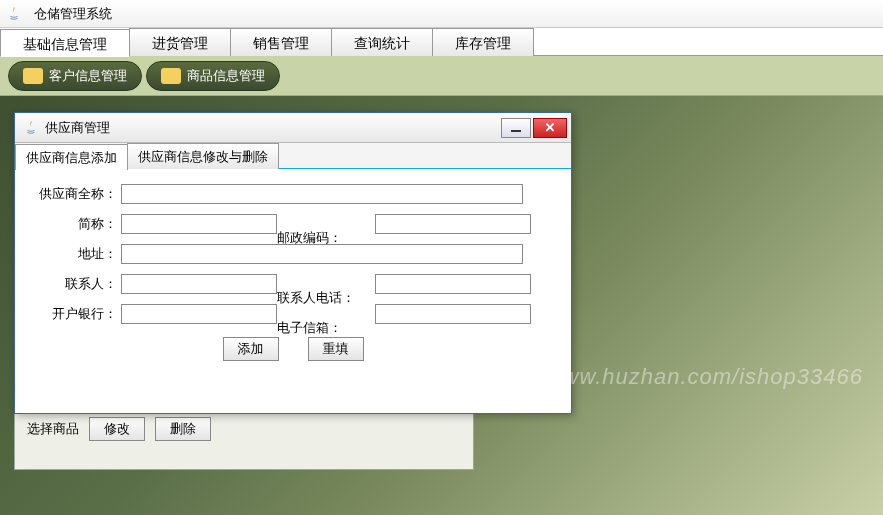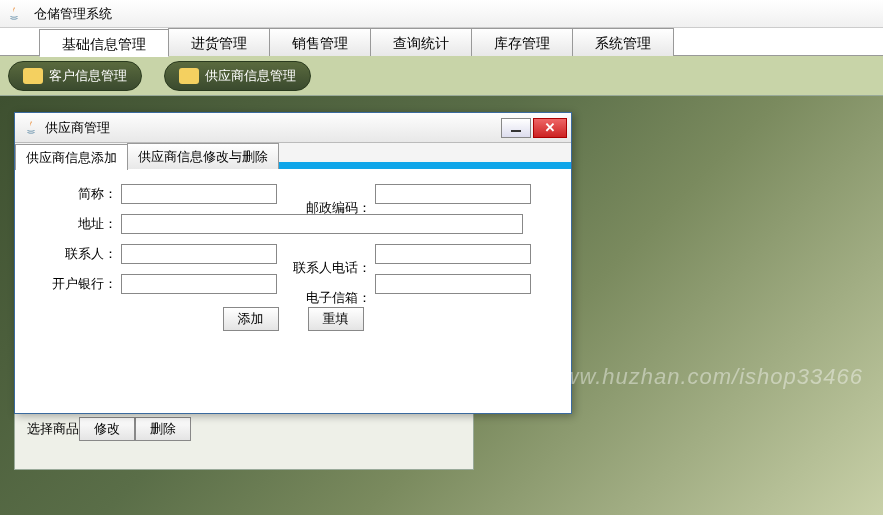--- a/index.html
+++ b/index.html
@@ -1,73 +1,72 @@
 <!DOCTYPE html>
 <html><head>
 <meta charset="utf-8">
 <style>
 * { box-sizing: border-box; margin: 0; padding: 0; }
 body { font-family: "Microsoft YaHei", Arial, sans-serif; font-size: 13px; background: #3a4a2e; width: 883px; height: 515px; overflow: hidden; position: relative; }
 .main-window { width: 883px; height: 515px; background: #fff; position: relative; }
 .main-titlebar { height: 28px; background: linear-gradient(#fff, #f0f0f0); border-bottom: 1px solid #ccc; display: flex; align-items: center; padding: 0 6px; gap: 12px; }
 .java-icon { width: 16px; height: 16px; }
-.tabs-row { height: 28px; background: #fff; display: flex; border-bottom: 1px solid #999; padding-left: 39px; }
+.tabs-row { height: 28px; background: #fff; display: flex; border-bottom: 1px solid #999; }
 .tab { padding: 0 22px; height: 28px; line-height: 28px; border: 1px solid #999; border-bottom: none; background: linear-gradient(#fff, #e8e8e8); cursor: pointer; margin-right: -1px; font-size: 14px; }
 .tab.active { background: #fff; border-bottom: 1px solid #fff; position: relative; top: 1px; }
-.toolbar { height: 40px; background: #c8d4a8; display: flex; align-items: center; padding: 0 8px; gap: 22px; border-bottom: 1px solid #9a9; }
+.toolbar { height: 40px; background: #c8d4a8; display: flex; align-items: center; padding: 0 8px; gap: 4px; border-bottom: 1px solid #9a9; }
 .tool-btn { height: 30px; padding: 0 14px; border-radius: 15px; background: linear-gradient(#5a6a3e, #3a4a2e); color: #fff; border: 1px solid #2a3a1e; display: flex; align-items: center; gap: 6px; cursor: pointer; font-size: 13px; }
 .tool-btn .ticon { width: 20px; height: 16px; background: #f4d060; border-radius: 3px; }
 .content-bg { position: absolute; top: 96px; left: 0; right: 0; bottom: 0; background: linear-gradient(135deg, #3e5030 0%, #5a6e48 40%, #7a8a5e 60%, #c8d0a8 100%); }
 .inner-panel { position: absolute; left: 14px; top: 340px; width: 460px; height: 130px; background: #eef0e8; border: 1px solid #9a9; padding: 12px; }
-.sel-row { display: flex; align-items: center; gap: 0; margin-top: 64px; }
+.sel-row { display: flex; align-items: center; gap: 10px; margin-top: 64px; }
 .sel-row select { width: 228px; height: 24px; border: 1px solid #888; background: #fff; }
 .btn-s { height: 24px; padding: 0 14px; border: 1px solid #888; background: linear-gradient(#fff, #e4e4e4); cursor: pointer; font-size: 13px; }
 .dialog { position: absolute; left: 14px; top: 112px; width: 558px; height: 302px; background: #fff; border: 1px solid #3a6a9e; box-shadow: 2px 2px 8px rgba(0,0,0,.3); }
 .dlg-titlebar { height: 30px; background: linear-gradient(#fdfdfd, #e8e8e8); border-bottom: 1px solid #bbb; display: flex; align-items: center; padding: 0 4px; }
 .dlg-titlebar .title { flex: 1; padding-left: 4px; display: flex; align-items: center; gap: 6px; }
 .win-btn { width: 30px; height: 20px; margin-left: 2px; border: 1px solid #888; background: linear-gradient(#fff, #dde); display: flex; align-items: center; justify-content: center; cursor: pointer; }
 .win-btn.close { background: linear-gradient(#e66, #c22); border-color: #a00; color: #fff; font-weight: bold; width: 34px; }
-.dlg-tabs { height: 26px; display: flex; border-bottom: 7px solid #0ea5e9; background: #f4f4f4; }
+.dlg-tabs { height: 26px; display: flex; border-bottom: 1px solid #0ea5e9; background: #f4f4f4; }
 .dtab { padding: 0 10px; height: 26px; line-height: 26px; border: 1px solid #999; border-bottom: none; background: linear-gradient(#fff,#e8e8e8); cursor: pointer; margin-right: -1px; font-size: 13px; }
 .dtab.active { background: #fff; position: relative; top: 1px; }
 .form { padding: 10px 16px; }
 .frow { display: flex; align-items: center; height: 30px; }
 .flabel { width: 90px; text-align: right; padding-right: 4px; }
 .finput { height: 20px; border: 1px solid #888; padding: 0 4px; background: #fff; } .w380 { width: 402px; } .w140 { width: 156px; }
-.flabel2 { width: 98px; text-align: right; padding-right: 4px; margin-top: 27px; }
+.flabel2 { width: 98px; padding-right: 4px; margin-top: 27px; }
 .btn-row { display: flex; justify-content: center; gap: 29px; margin-top: 8px; }
 .watermark { position: absolute; right: 20px; top: 364px; color: rgba(255,255,255,.42); font-size: 22px; font-style: italic; letter-spacing: 1px; pointer-events: none; }
 </style>
 </head>
 <body>
 
 <div class="main-window">
   <div class="main-titlebar">
     <svg class="java-icon" viewBox="0 0 16 16">
         <path fill="#e76f00" d="M8 1c2 2-2 3 0 5-2-1 0-3 0-5z"></path>
         <path fill="#5382a1" d="M4 10c2 1 6 1 8 0-1 2-7 2-8 0zm0 2c2 1 6 1 8 0-1 2-7 2-8 0z"></path>
       </svg>
     <span>仓储管理系统</span>
   </div>
   <div class="tabs-row">
     <div class="tab active">基础信息管理</div>
     <div class="tab">进货管理</div>
     <div class="tab">销售管理</div>
     <div class="tab">查询统计</div>
     <div class="tab">库存管理</div>
-    <div class="tab">系统管理</div>
   </div>
   <div class="toolbar">
     <button class="tool-btn">
         <span class="ticon"></span>
         <span>客户信息管理</span>
       </button>
     <button class="tool-btn">
         <span class="ticon"></span>
-        <span>供应商信息管理</span>
+        <span>商品信息管理</span>
       </button>
   </div>
 
   <div class="content-bg"></div>
 
   <div class="inner-panel">
     <div class="sel-row">
       <span class="">选择商品</span>
       <button class="btn-s">修改</button>
       <button class="btn-s">删除</button>
@@ -91,20 +90,24 @@
       <div class="win-btn close">
           <span>✕</span>
         </div>
     </div>
     <div class="dlg-tabs">
       <div class="dtab active">供应商信息添加</div>
       <div class="dtab">供应商信息修改与删除</div>
     </div>
     <div class="form">
       <div class="frow">
+          <span class="flabel">供应商全称：</span>
+          <input class="finput w380" style="">
+        </div>
+      <div class="frow">
           <span class="flabel">简称：</span>
           <input class="finput w140" style="">
           <span class="flabel2">邮政编码：</span>
           <input class="finput w140" style="">
         </div>
       <div class="frow">
           <span class="flabel">地址：</span>
           <input class="finput w380" style="">
         </div>
       <div class="frow">

